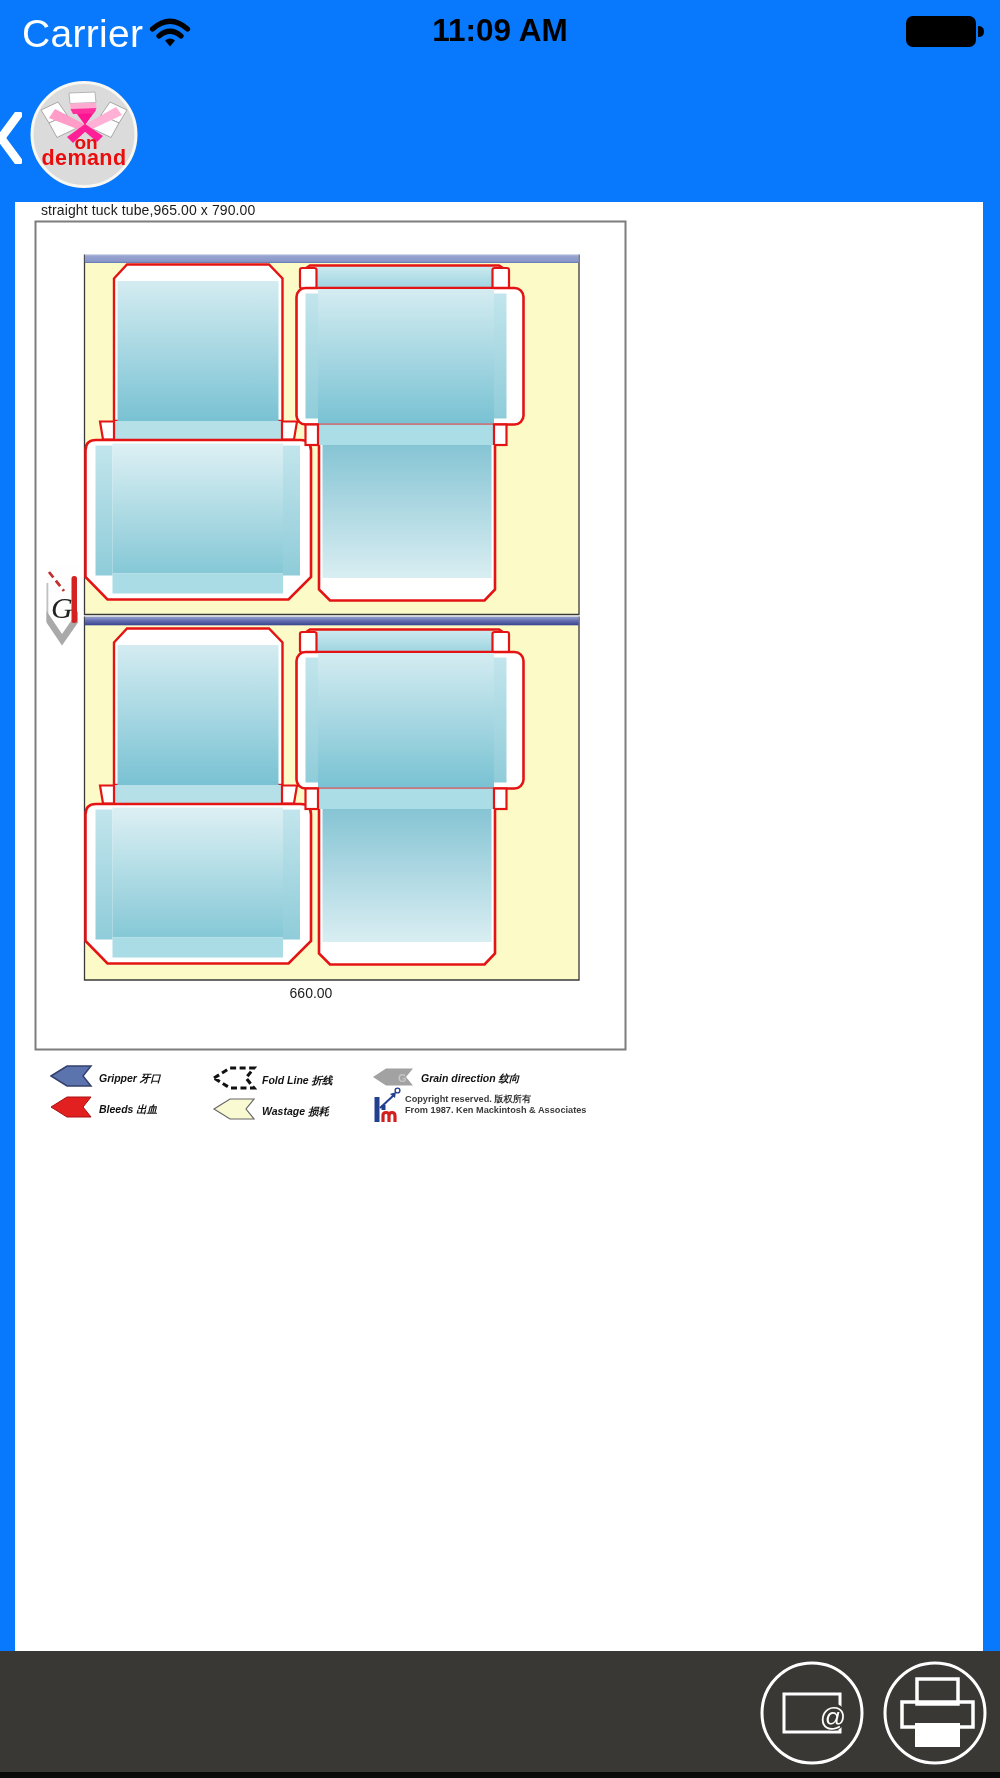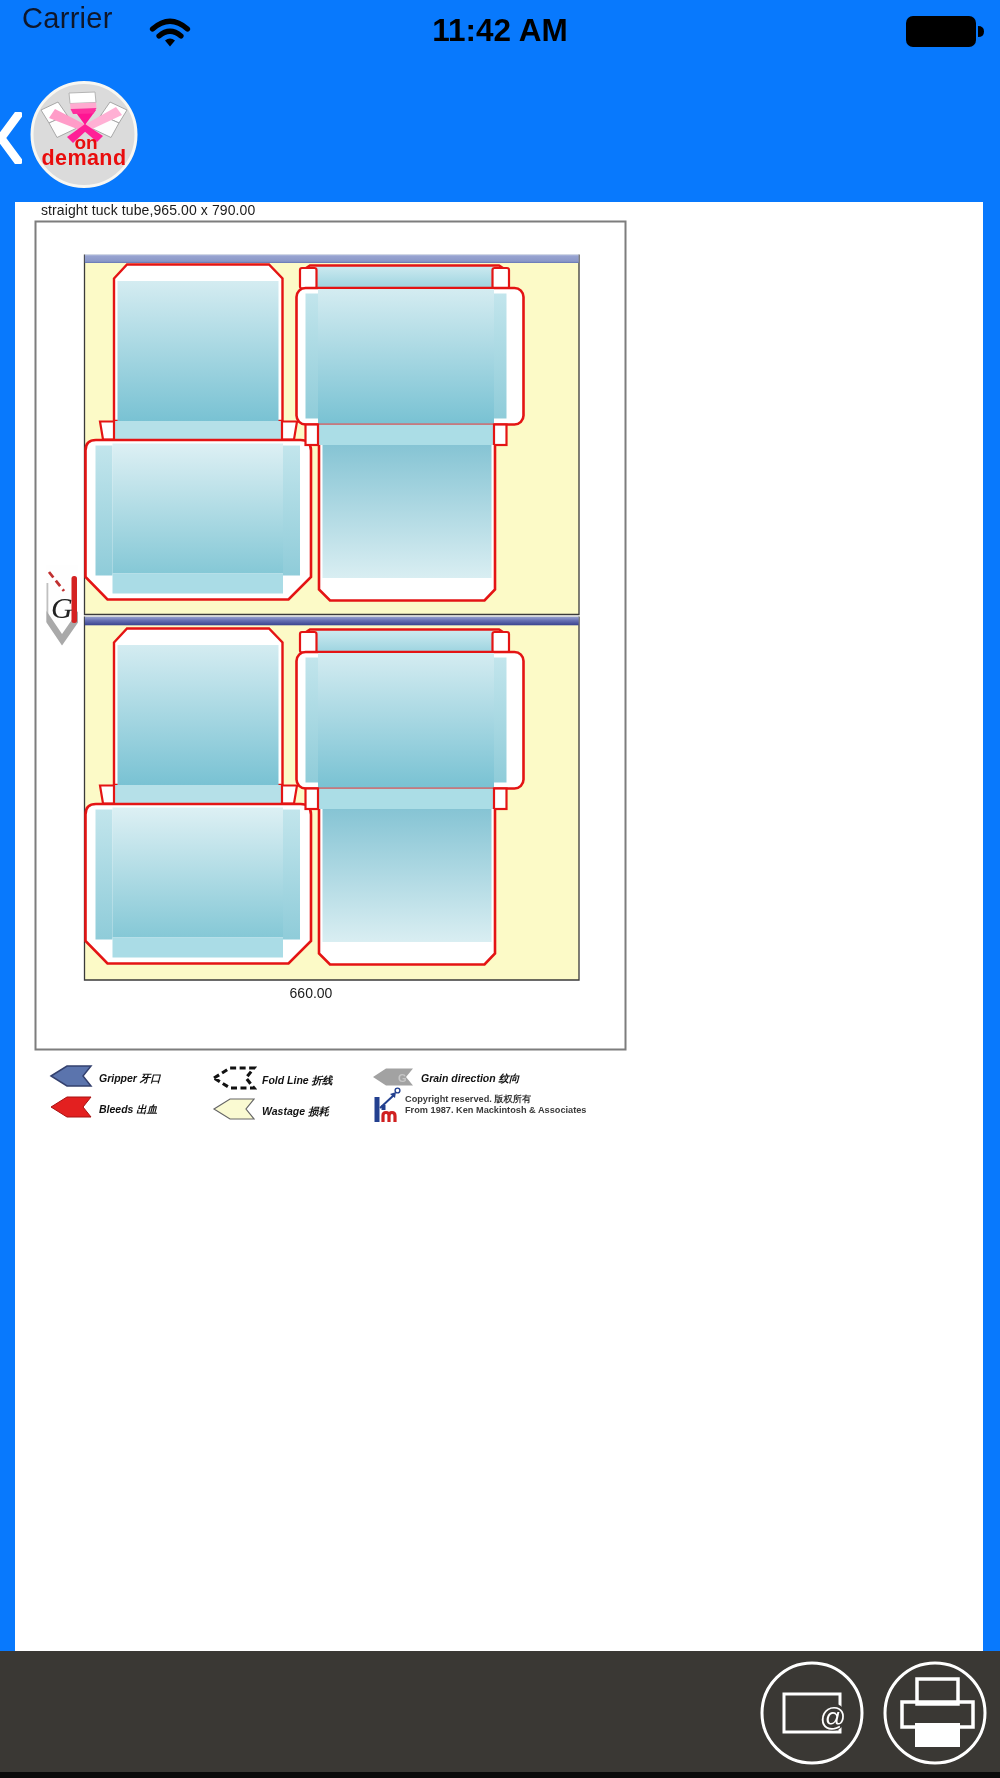--- a/index.html
+++ b/index.html
@@ -4,29 +4,29 @@
 <style>
 html,body{margin:0;padding:0}
 body{width:1000px;height:1778px;background:#0879fd;font-family:"Liberation Sans",sans-serif;position:relative;overflow:hidden}
 .abs{position:absolute}
 </style>
 </head>
 <body>
 
 <div class="abs" style="left:0;top:0;width:1000px;height:40px;"></div>
 
-<div class="abs" style="left:22px;top:2px;font-size:29px;color:#0f172a;letter-spacing:0.3px;">Carrier</div>
+<div class="abs" style="left:22px;top:12px;font-size:39px;color:#ffffff;letter-spacing:0.3px;">Carrier</div>
 
 <svg class="abs" style="left:148px;top:16px" width="44" height="32" viewBox="0 0 44 32">
 <path d="M17 24.5 Q22 20.5 27 24.5 L22 30.5 Z" fill="#000"></path>
 <path d="M4.5 13 Q22 -2.5 39.5 13" fill="none" stroke="#000" stroke-width="5.2" stroke-linecap="round"></path>
 <path d="M11 20 Q22 10.5 33 20" fill="none" stroke="#000" stroke-width="5.2" stroke-linecap="round"></path>
 </svg>
 
-<div class="abs" style="left:0;top:12px;width:1000px;text-align:center;font-size:31.5px;font-weight:bold;color:#000;">11:42 AM</div>
+<div class="abs" style="left:0;top:12px;width:1000px;text-align:center;font-size:31.5px;font-weight:bold;color:#000;">11:09 AM</div>
 
 <svg class="abs" style="left:905px;top:15px" width="82" height="34" viewBox="0 0 82 34">
 <rect x="1" y="1" width="70" height="31" rx="7" fill="#000"></rect>
 <path d="M73 11 q6 0 6 5.5 q0 5.5 -6 5.5 Z" fill="#000"></path>
 </svg>
 
 <svg class="abs" style="left:0;top:112px" width="22" height="52" viewBox="0 0 22 52">
 <path d="M18 3 L1 26 L18 49" fill="none" stroke="#fff" stroke-width="8.5" stroke-linecap="square"></path>
 </svg>
 

